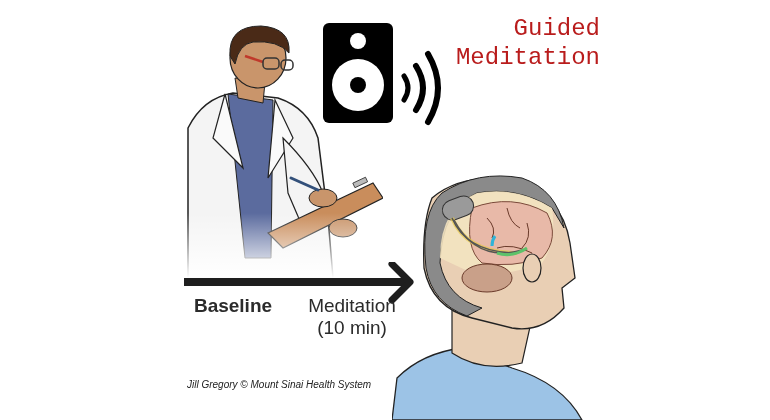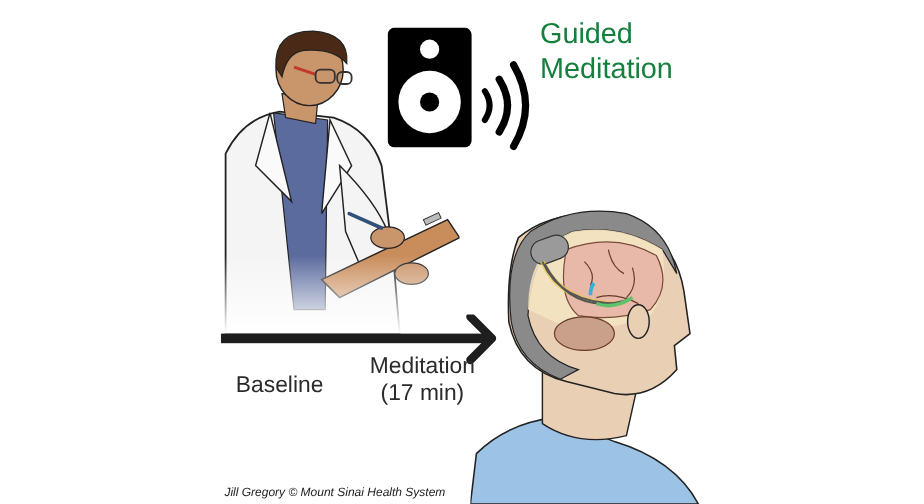--- a/index.html
+++ b/index.html
@@ -1,20 +1,20 @@
 <!DOCTYPE html>
 <html><head>
 <meta charset="utf-8">
 <style>
   html, body { margin:0; padding:0; background:#ffffff; }
   body { width:770px; height:420px; position:relative; overflow:hidden; font-family:"Liberation Sans", sans-serif; }
   .abs { position:absolute; }
-  .title { left:450px; top:14px; width:150px; text-align:left; font-size:24px; line-height:29px; color:#15803d; }
+  .title { left:450px; top:14px; width:150px; text-align:right; font-size:24px; line-height:29px; color:#b91c1c;font-family:Liberation Mono, monospace; }
   .lbl { font-size:19px; line-height:22px; color:#2b2b2b; text-align:center; }
-  .credit { left:187px; top:405px; font-size:10px; font-style:italic; color:#222; }
+  .credit { left:187px; top:379px; font-size:10px; font-style:italic; color:#222; }
   svg { position:absolute; }
 </style>
 </head>
 <body>
 
 <svg style="left:183px;top:18px" width="200" height="260" viewBox="0 0 200 260">
   <defs>
     <linearGradient id="fade" x1="0" y1="0" x2="0" y2="1">
       <stop offset="0.75" stop-color="#fff" stop-opacity="0"></stop>
       <stop offset="1" stop-color="#fff" stop-opacity="1"></stop>
@@ -66,26 +66,26 @@
 <div class="abs title">
   <div>Guided</div>
   <div>Meditation</div>
 </div>
 
 <svg style="left:184px;top:262px" width="232" height="42" viewBox="0 0 232 42">
   <rect x="0" y="16" width="222" height="8" fill="#1e1e1e"></rect>
   <path d="M208 2 L226 20 L208 38" fill="none" stroke="#1e1e1e" stroke-width="7" stroke-linecap="round" stroke-linejoin="round"></path>
 </svg>
 
-<div class="abs lbl" style="left:188px;top:311px;width:90px;">
+<div class="abs lbl" style="left:188px;top:295px;width:90px;font-weight:bold;">
   <div>Baseline</div>
 </div>
 <div class="abs lbl" style="left:292px;top:295px;width:120px;">
   <div>Meditation</div>
-  <div>(17 min)</div>
+  <div>(10 min)</div>
 </div>
 
 <svg style="left:392px;top:168px" width="200" height="252" viewBox="0 0 200 252">
 
   <path d="M0 252 L5 210 Q30 185 70 180 L120 200 Q170 215 190 252 Z" fill="#9cc3e6" stroke="#222" stroke-width="1.3"></path>
 
   <path d="M60 130 L60 185 Q90 205 130 195 L140 150 Z" fill="#e9cfb4" stroke="#222" stroke-width="1.2"></path>
 
   <path d="M40 30 Q70 5 120 12 Q170 25 178 75 L183 110 L170 120 L172 140 Q150 165 120 160 L80 150 Q40 140 32 100 Q30 55 40 30 Z" fill="#e9cfb4" stroke="#222" stroke-width="1.3"></path>
 

